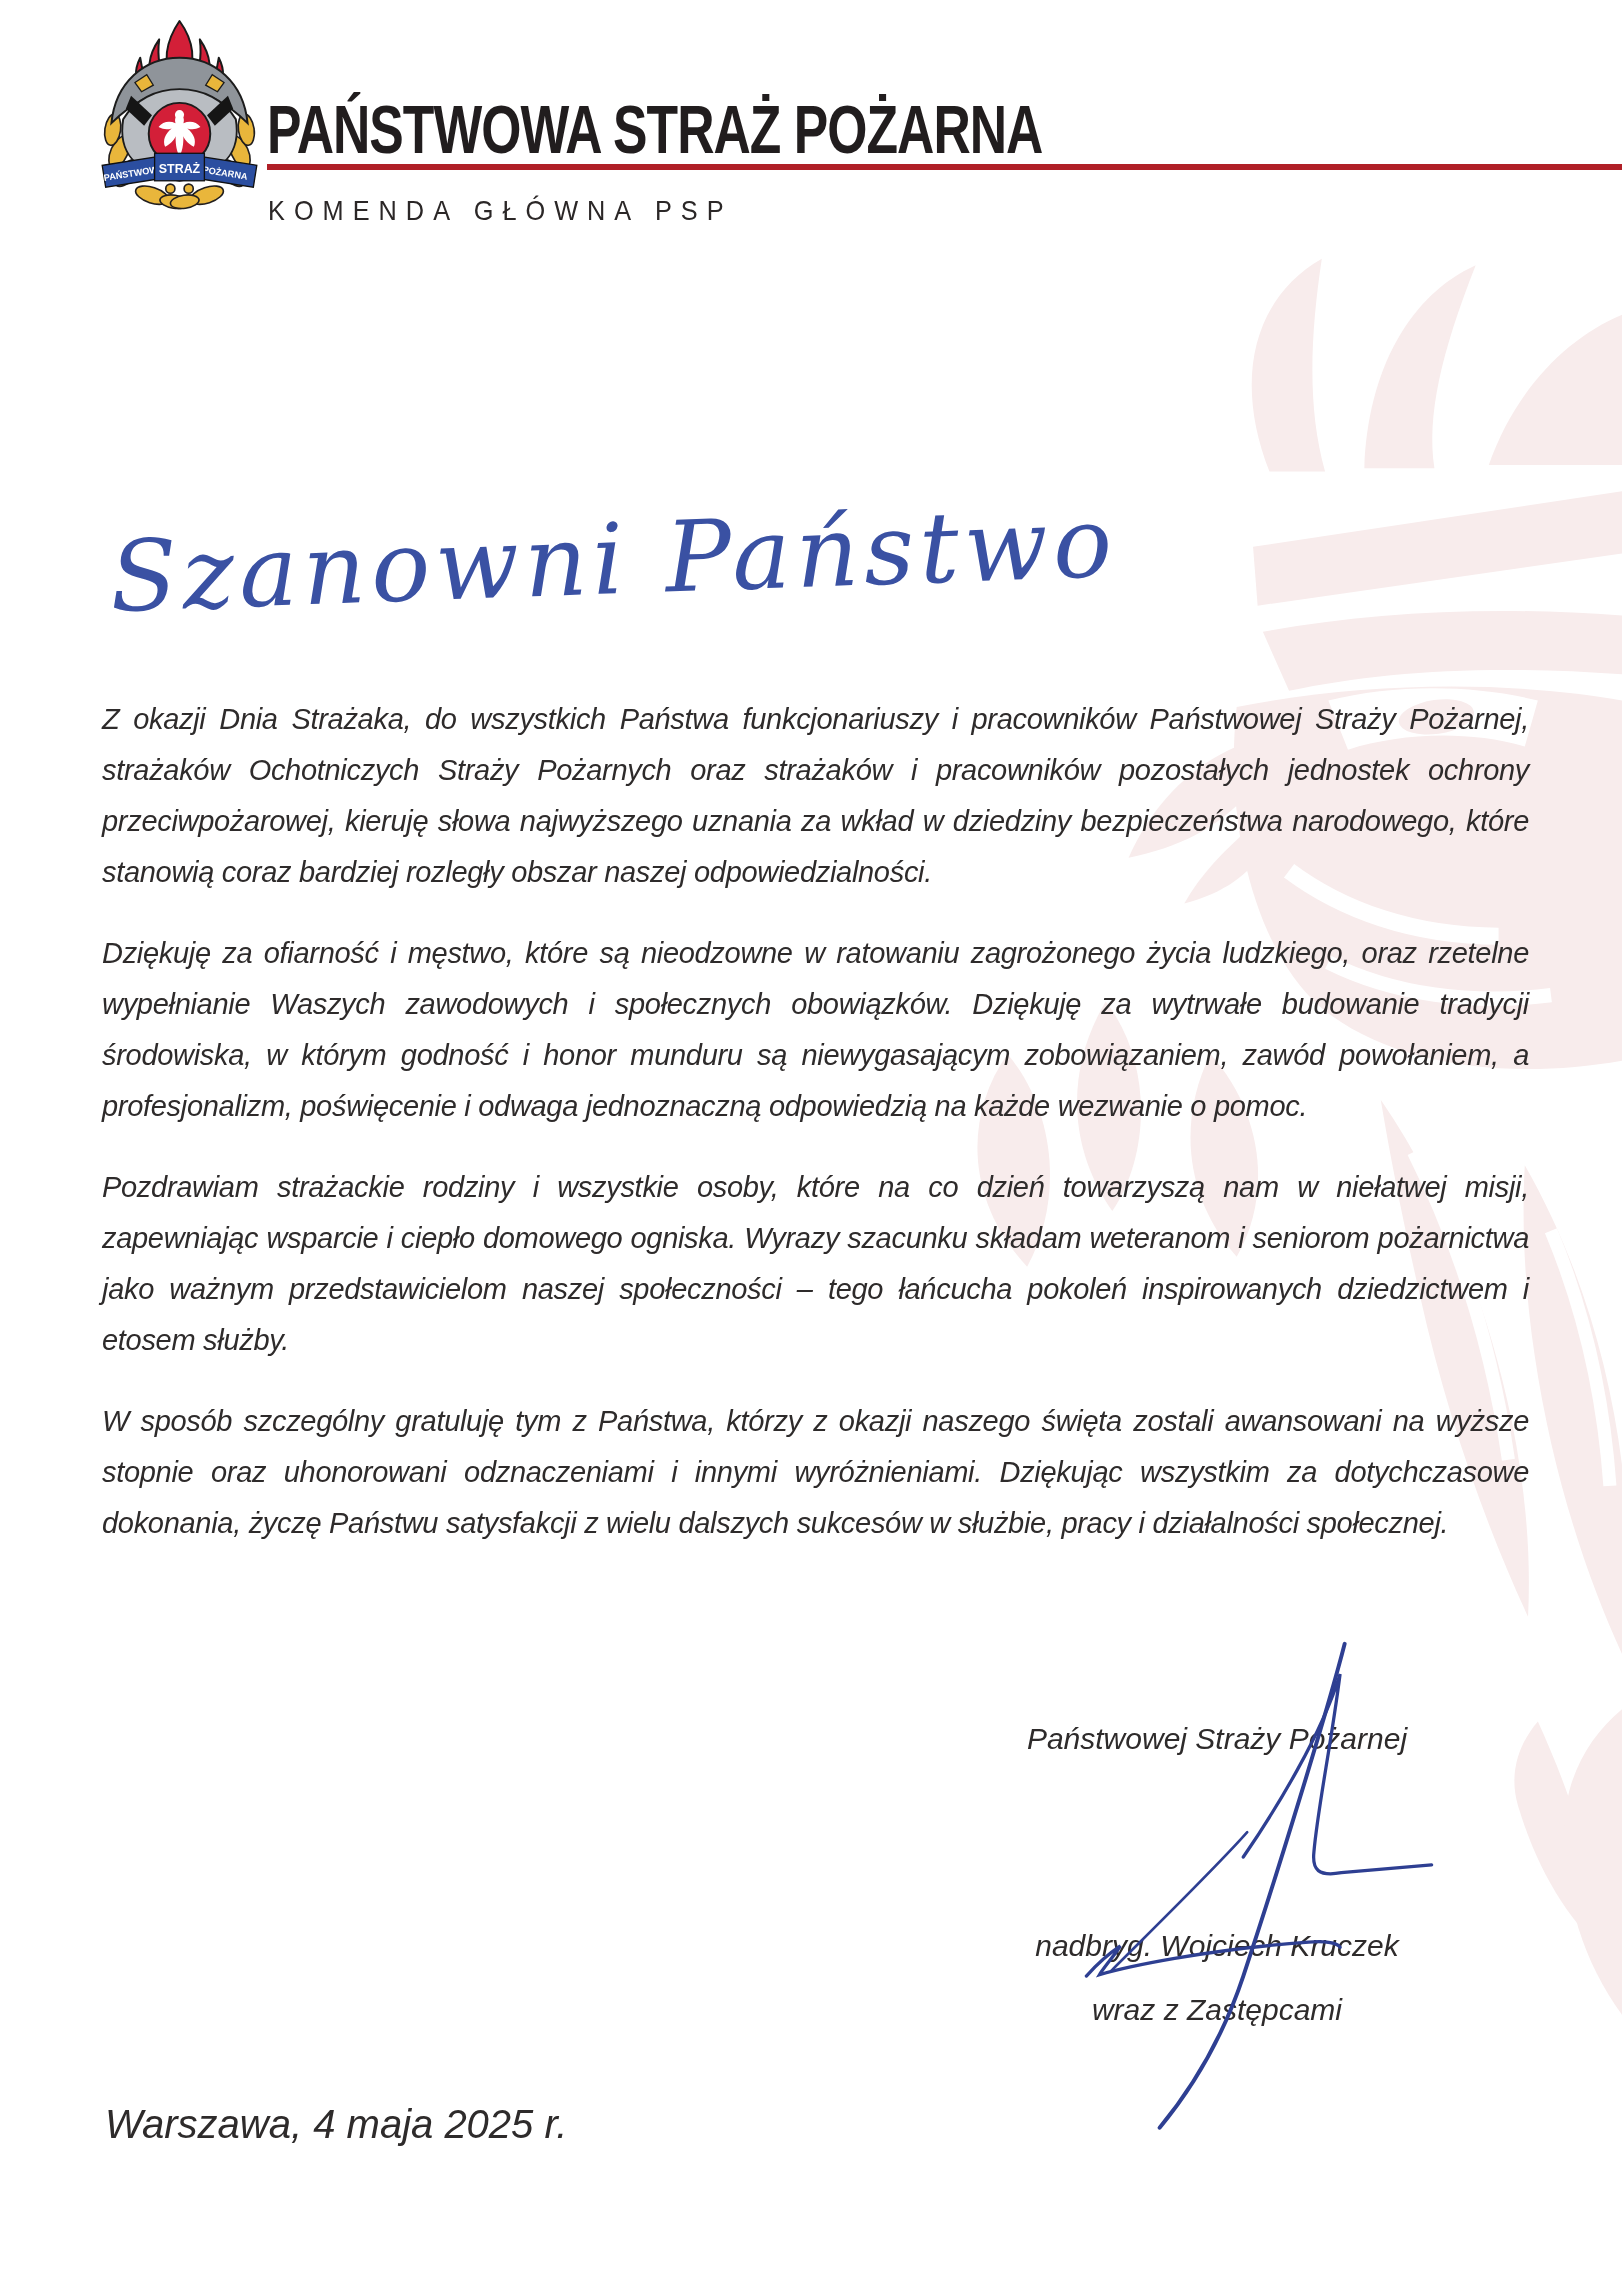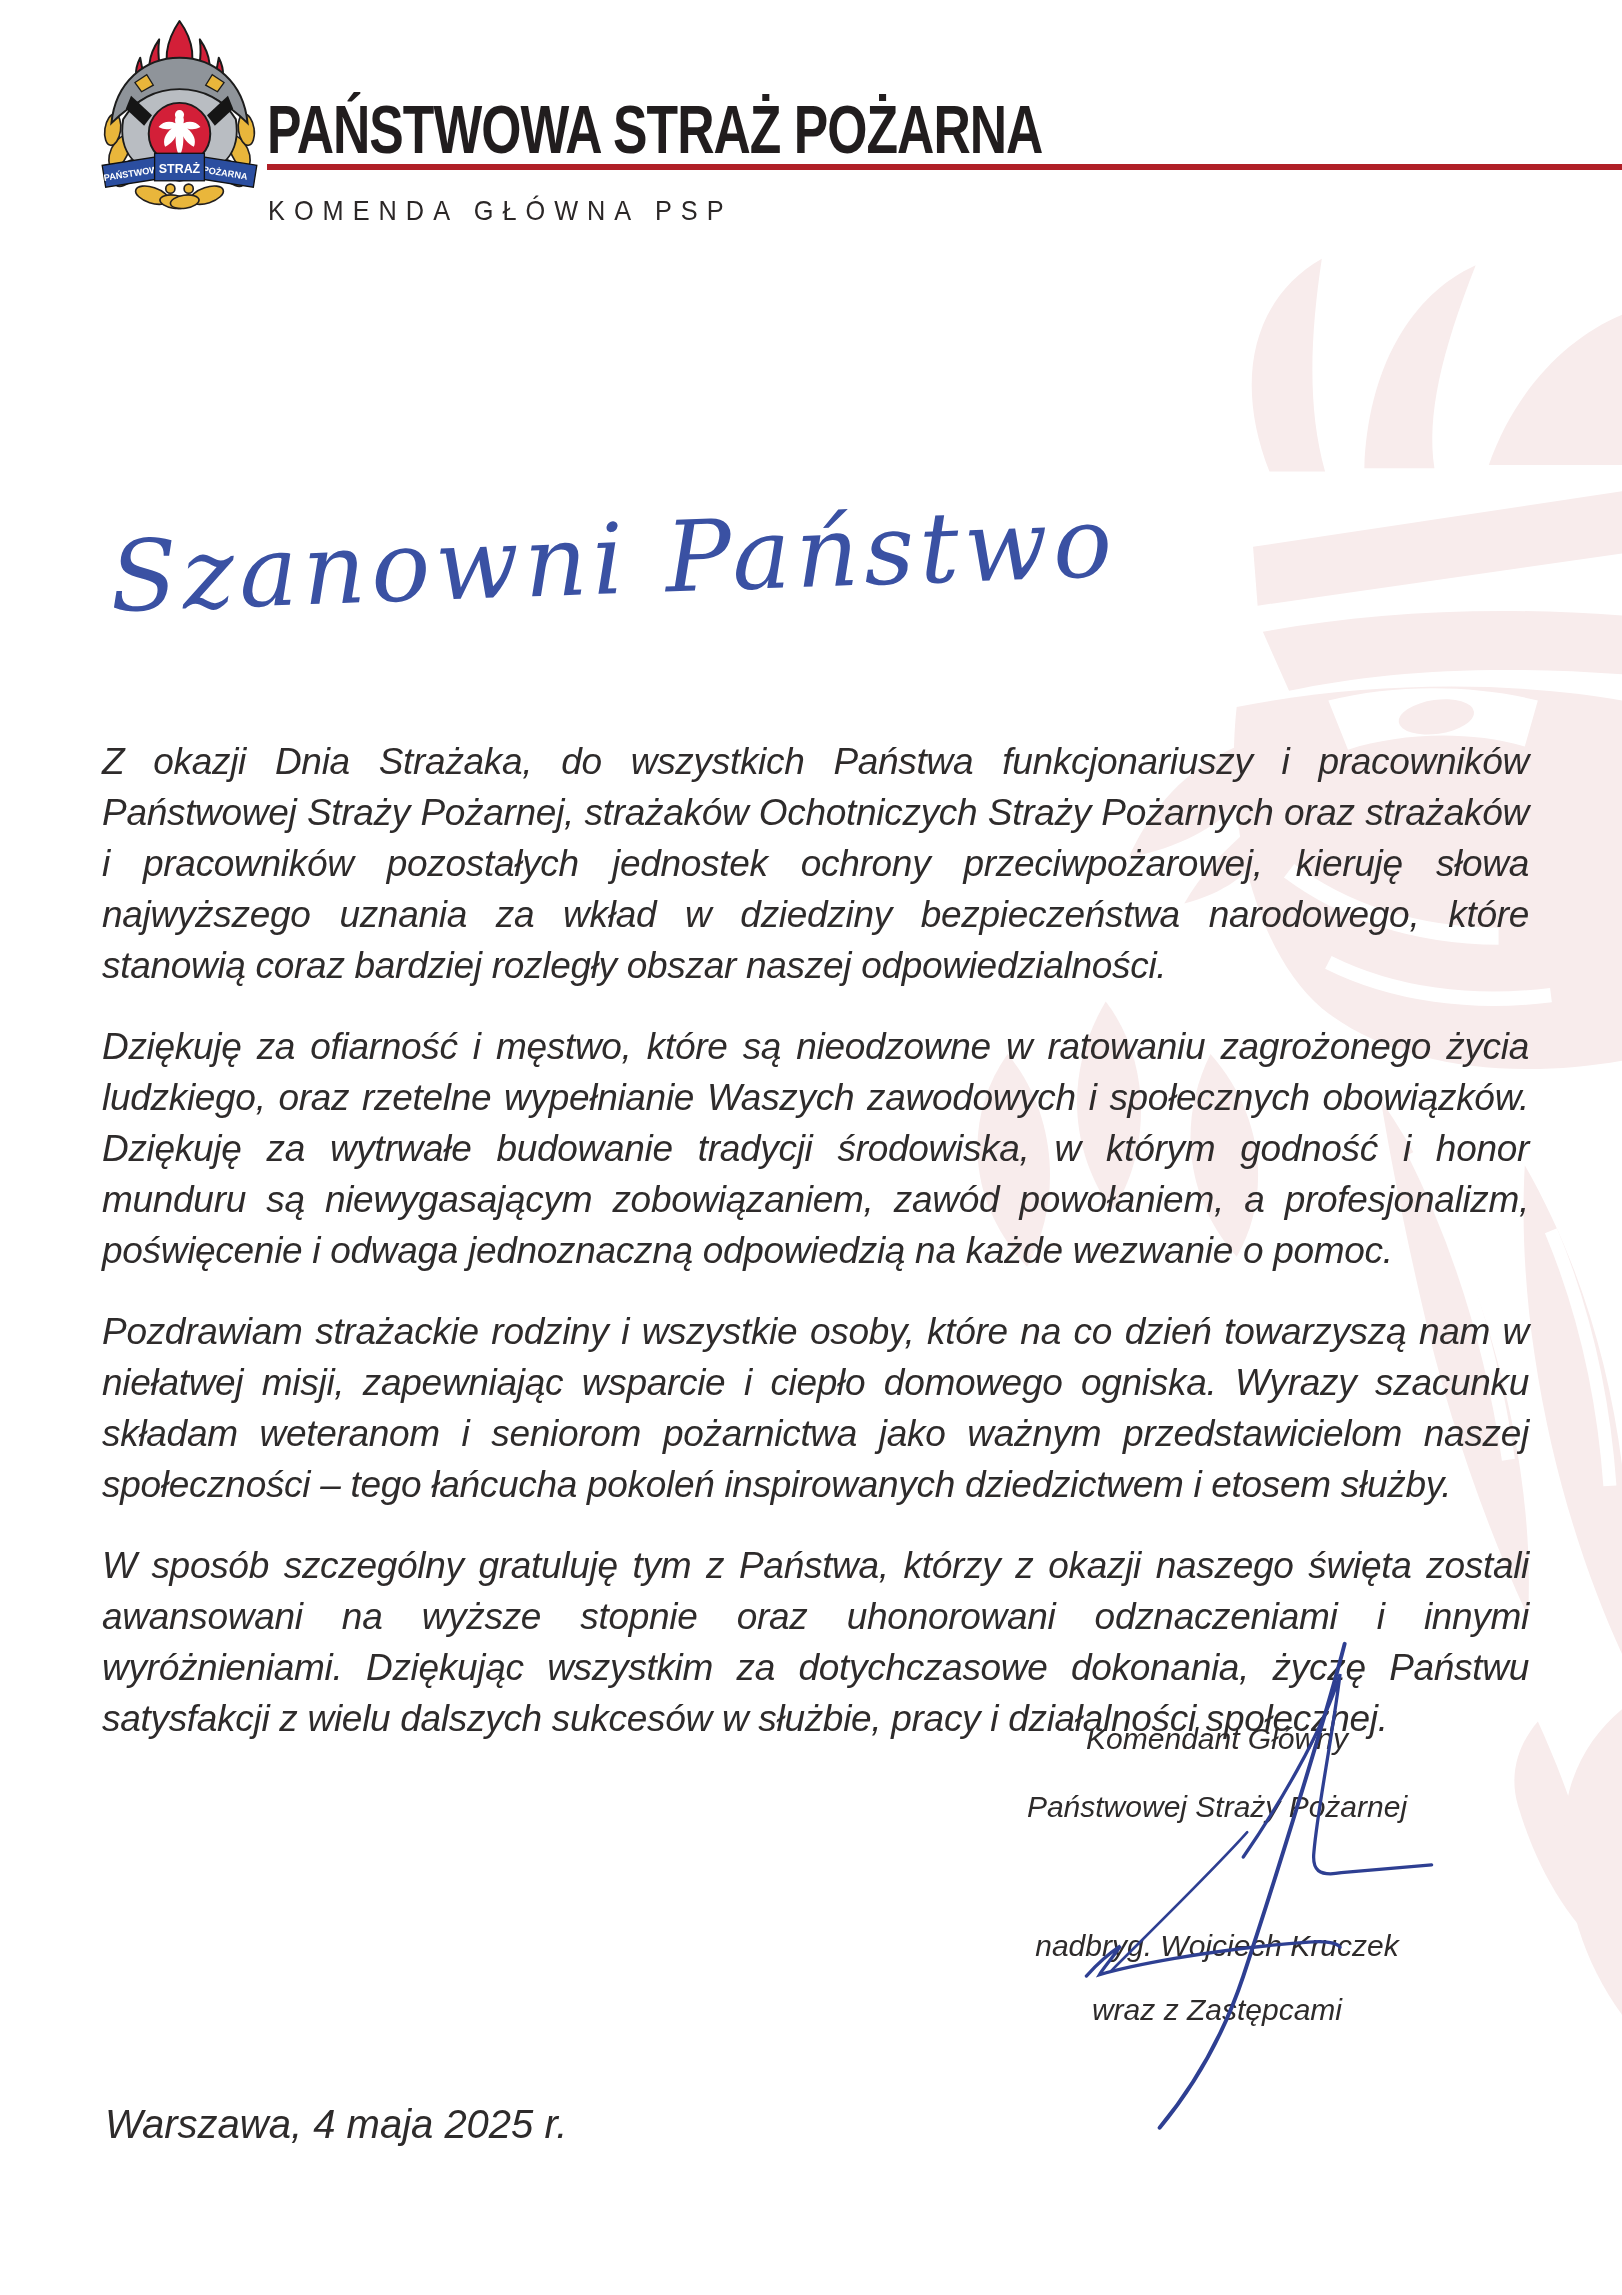--- a/index.html
+++ b/index.html
@@ -77,25 +77,25 @@
     color:#3a51a3;
     transform:rotate(-2deg);
     transform-origin:left top;
     white-space:nowrap;
     z-index:1;
   }
   
   .body-text{
     position:absolute;
     left:102px;
-    top:736px;
+    top:694px;
     width:1427px;
     z-index:1;
     font-style:italic;
-    font-size:37px;
+    font-size:29px;
     line-height:51px;
     letter-spacing:-0.3px;
     text-align:justify;
   }
   .body-text p{margin:0 0 30px 0;}
   
   .sig-role{
     position:absolute;
     left:890px;
     top:1705px;
@@ -241,21 +241,20 @@
   <div class="greeting">Szanowni Państwo</div>
 
   <div class="body-text">
     <p>Z okazji Dnia Strażaka, do wszystkich Państwa funkcjonariuszy i pracowników Państwowej Straży Pożarnej, strażaków Ochotniczych Straży Pożarnych oraz strażaków i pracowników pozostałych jednostek ochrony przeciwpożarowej, kieruję słowa najwyższego uznania za wkład w dziedziny bezpieczeństwa narodowego, które stanowią coraz bardziej rozległy obszar naszej odpowiedzialności.</p>
     <p>Dziękuję za ofiarność i męstwo, które są nieodzowne w ratowaniu zagrożonego życia ludzkiego, oraz rzetelne wypełnianie Waszych zawodowych i społecznych obowiązków. Dziękuję za wytrwałe budowanie tradycji środowiska, w którym godność i honor munduru są niewygasającym zobowiązaniem, zawód powołaniem, a profesjonalizm, poświęcenie i odwaga jednoznaczną odpowiedzią na każde wezwanie o pomoc.</p>
     <p>Pozdrawiam strażackie rodziny i wszystkie osoby, które na co dzień towarzyszą nam w niełatwej misji, zapewniając wsparcie i ciepło domowego ogniska. Wyrazy szacunku składam weteranom i seniorom pożarnictwa jako ważnym przedstawicielom naszej społeczności – tego łańcucha pokoleń inspirowanych dziedzictwem i etosem służby.</p>
     <p>W sposób szczególny gratuluję tym z Państwa, którzy z okazji naszego święta zostali awansowani na wyższe stopnie oraz uhonorowani odznaczeniami i innymi wyróżnieniami. Dziękując wszystkim za dotychczasowe dokonania, życzę Państwu satysfakcji z wielu dalszych sukcesów w służbie, pracy i działalności społecznej.</p>
   </div>
 
   <div class="sig-role">
-    <div>Komendant Główny</div>
     <div>Państwowej Straży Pożarnej</div>
   </div>
 
   <svg class="signature-svg" viewBox="0 0 700 760" aria-hidden="true">
     <g fill="none" stroke="#2e3f92" stroke-linecap="round">
       <path d="M 455 12 C 430 110 350 370 300 520 C 265 625 215 700 172 752" stroke-width="6"></path>
       <path d="M 300 338 C 352 262 420 150 448 58 C 434 168 414 262 408 330 C 405 358 415 368 450 362 L 588 350" stroke-width="5"></path>
       <path d="M 98 512 C 170 440 260 352 306 300" stroke-width="4"></path>
       <path d="M 60 520 C 80 498 100 482 112 474 C 100 492 86 508 80 518 C 120 506 240 480 400 468 C 428 466 444 470 448 476" stroke-width="5"></path>
     </g>

